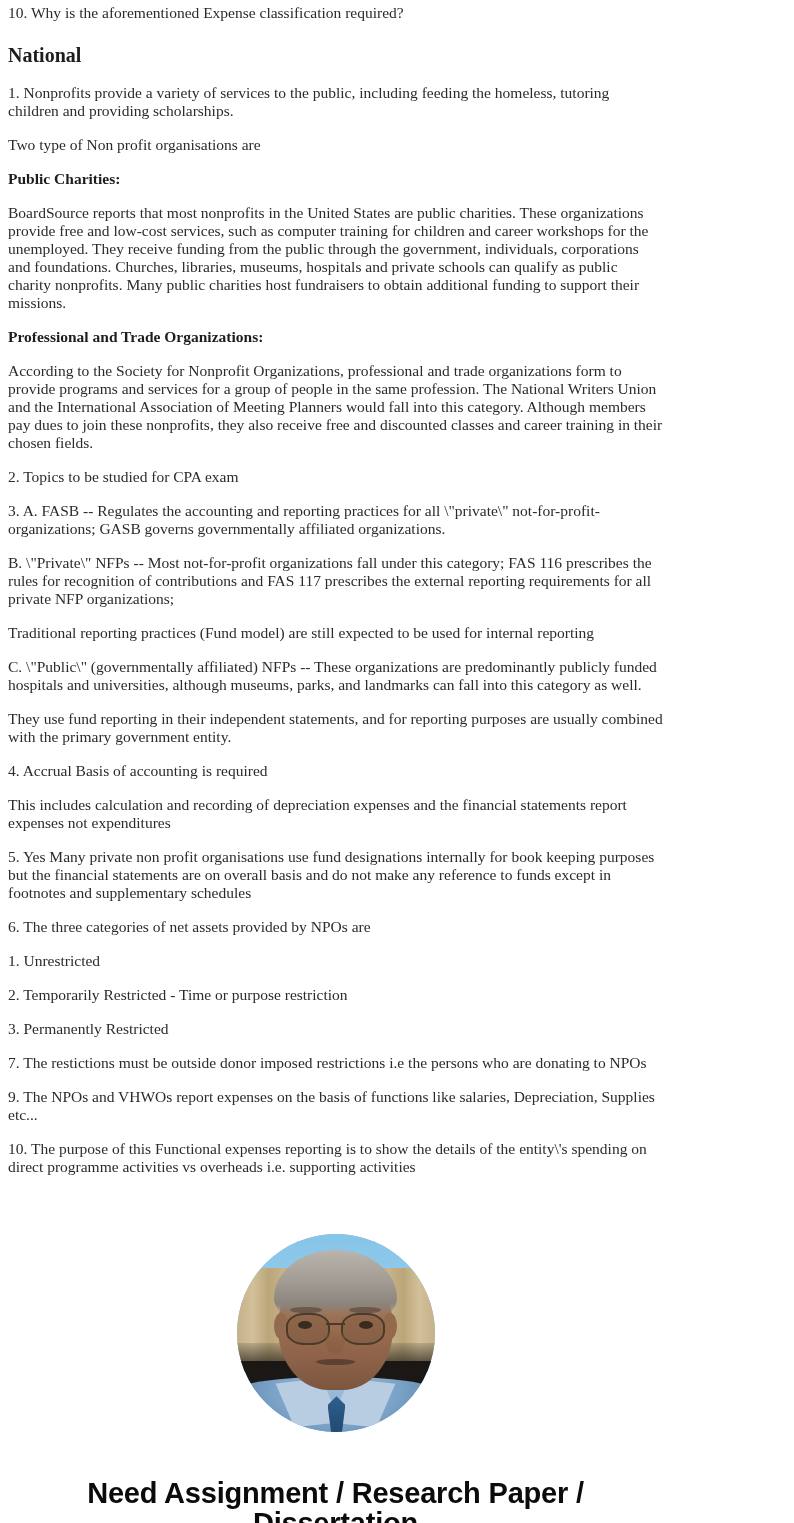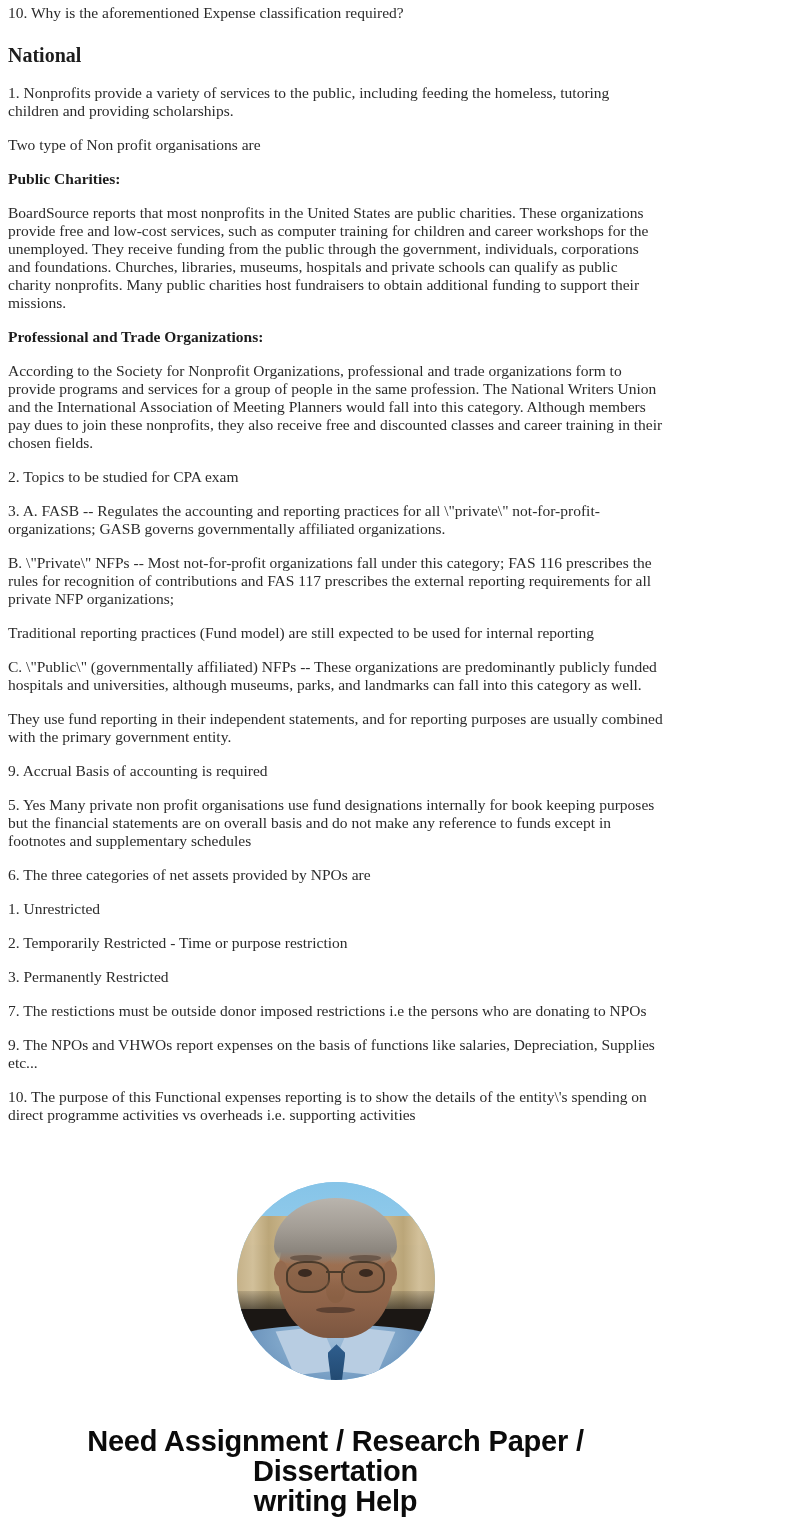--- a/index.html
+++ b/index.html
@@ -252,22 +252,23 @@
     <p class="body-text">3. A. FASB -- Regulates the accounting and reporting practices for all \"private\" not-for-profit-organizations; GASB governs governmentally affiliated organizations.</p>
 
     <p class="body-text">B. \"Private\" NFPs -- Most not-for-profit organizations fall under this category; FAS 116 prescribes the rules for recognition of contributions and FAS 117 prescribes the external reporting requirements for all private NFP organizations;</p>
 
     <p class="body-text">Traditional reporting practices (Fund model) are still expected to be used for internal reporting</p>
 
     <p class="body-text">C. \"Public\" (governmentally affiliated) NFPs -- These organizations are predominantly publicly funded hospitals and universities, although museums, parks, and landmarks can fall into this category as well.</p>
 
     <p class="body-text">They use fund reporting in their independent statements, and for reporting purposes are usually combined with the primary government entity.</p>
 
-    <p class="body-text">9. Accrual Basis of accounting is required</p>
-
+    <p class="body-text">4. Accrual Basis of accounting is required</p>
+
+    <p class="body-text">This includes calculation and recording of depreciation expenses and the financial statements report expenses not expenditures</p>
 
     <p class="body-text">5. Yes Many private non profit organisations use fund designations internally for book keeping purposes but the financial statements are on overall basis and do not make any reference to funds except in footnotes and supplementary schedules</p>
 
     <p class="body-text">6. The three categories of net assets provided by NPOs are</p>
 
     <p class="body-text">1. Unrestricted</p>
 
     <p class="body-text">2. Temporarily Restricted - Time or purpose restriction</p>
 
     <p class="body-text">3. Permanently Restricted</p>

